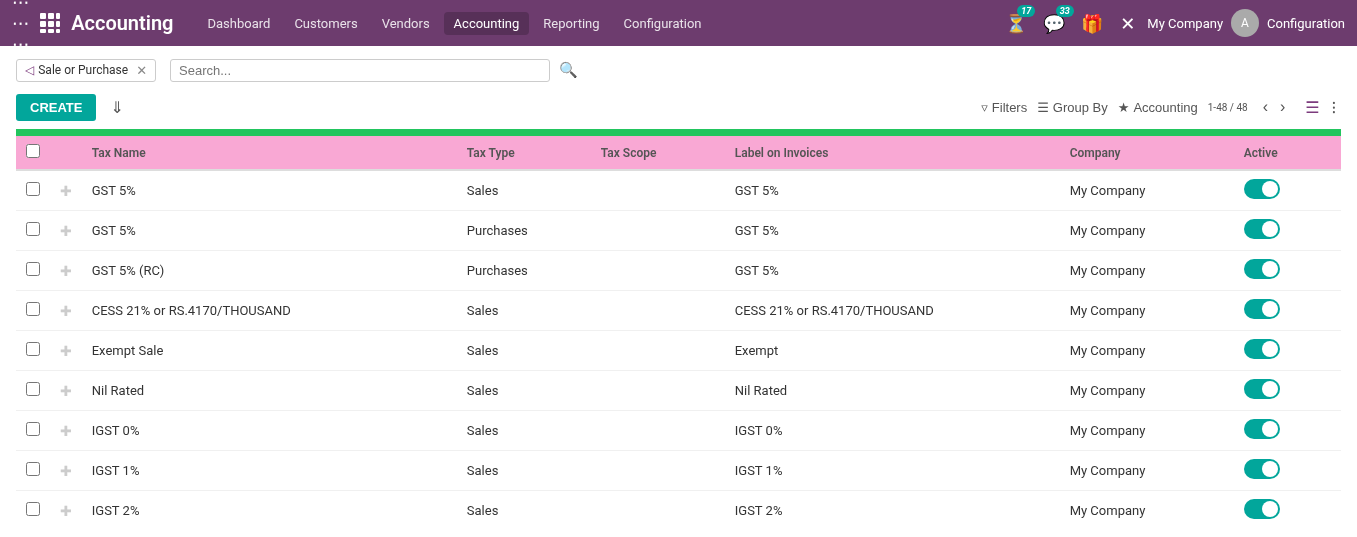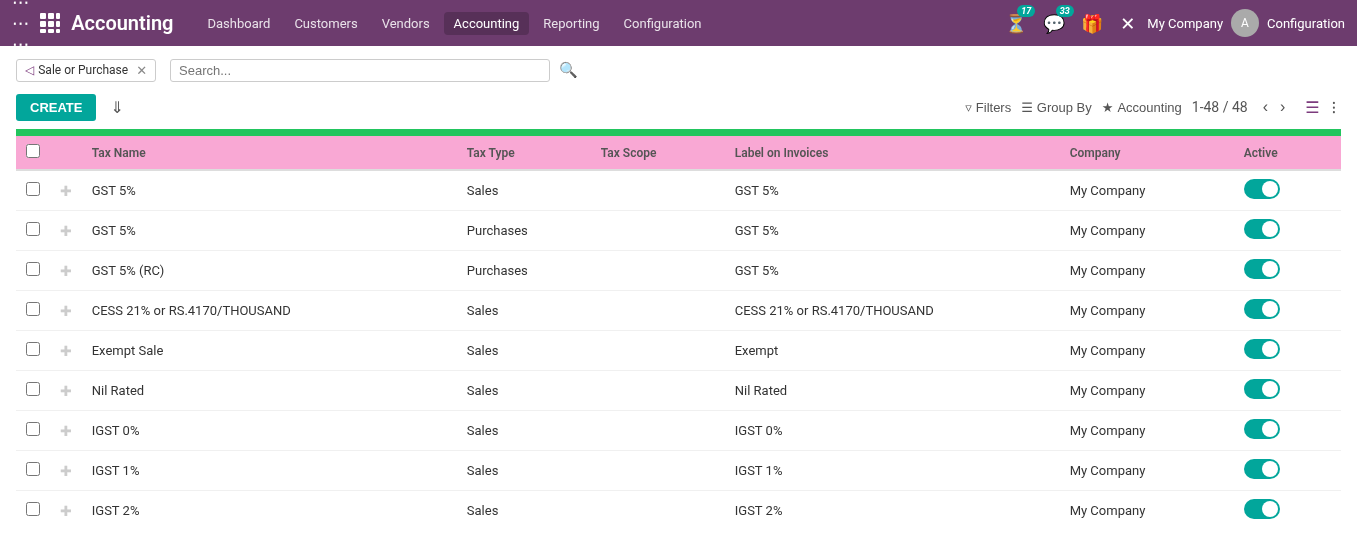--- a/index.html
+++ b/index.html
@@ -120,21 +120,21 @@
     .filter-btn {
       background: none;
       border: none;
       color: #555;
       cursor: pointer;
       font-size: 13px;
       display: flex;
       align-items: center;
       gap: 4px;
     }
-    .pagination-info { font-size: 14px; color: #555; }
+    .pagination-info { font-size: 10px; color: #555; }
     .pagination-btns { display: flex; gap: 2px; }
     .pag-btn {
       background: none;
       border: none;
       color: #555;
       cursor: pointer;
       font-size: 16px;
       padding: 2px 5px;
     }
     .view-toggle { display: flex; gap: 2px; }

